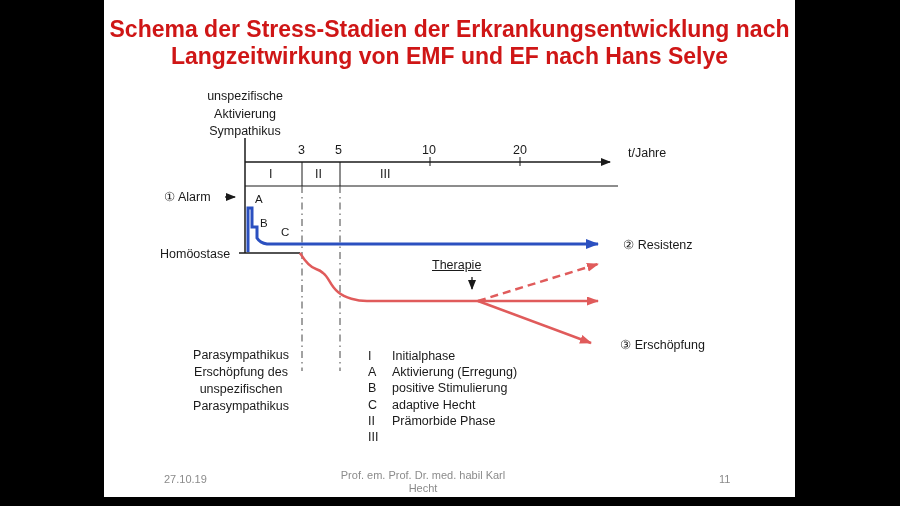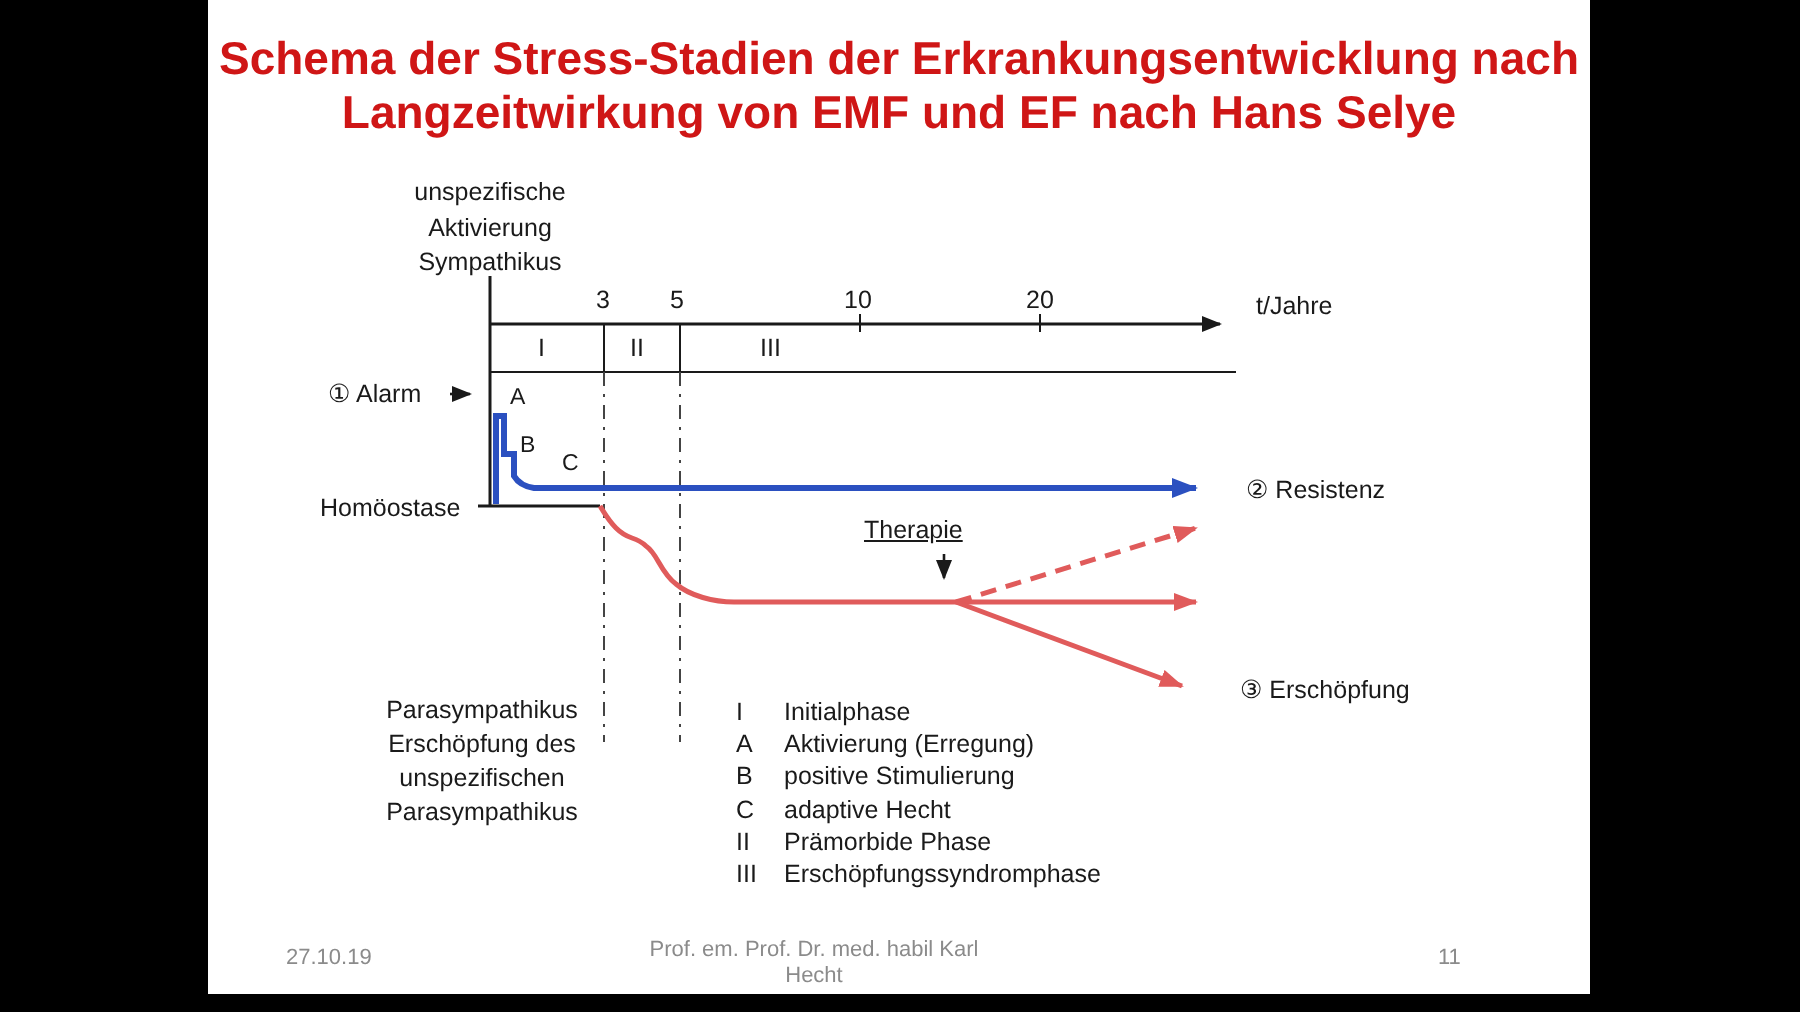--- a/index.html
+++ b/index.html
@@ -132,25 +132,24 @@
       <div class="lg-row">
         <span class="lg-key">C</span>
         <span>adaptive Hecht</span>
       </div>
       <div class="lg-row">
         <span class="lg-key">II</span>
         <span>Prämorbide Phase</span>
       </div>
       <div class="lg-row">
         <span class="lg-key">III</span>
-        <span>Erschöpfungssyndromphase</span>
       </div>
     </div>
 
-    <div class="abs footer" style="left:39px;top:473px;text-align:center;">27.10.19</div>
-    <div class="abs footer block center" style="left:188px;top:469px;width:230px;">
+    <div class="abs footer" style="left:60px;top:473px;text-align:center;">27.10.19</div>
+    <div class="abs footer block center" style="left:204px;top:469px;width:230px;">
       <div>Prof. em. Prof. Dr. med. habil Karl</div>
       <div>Hecht</div>
     </div>
     <div class="abs footer" style="left:615px;top:473px;">11</div>
 
   </div>
 </div>
 
 </body></html>

